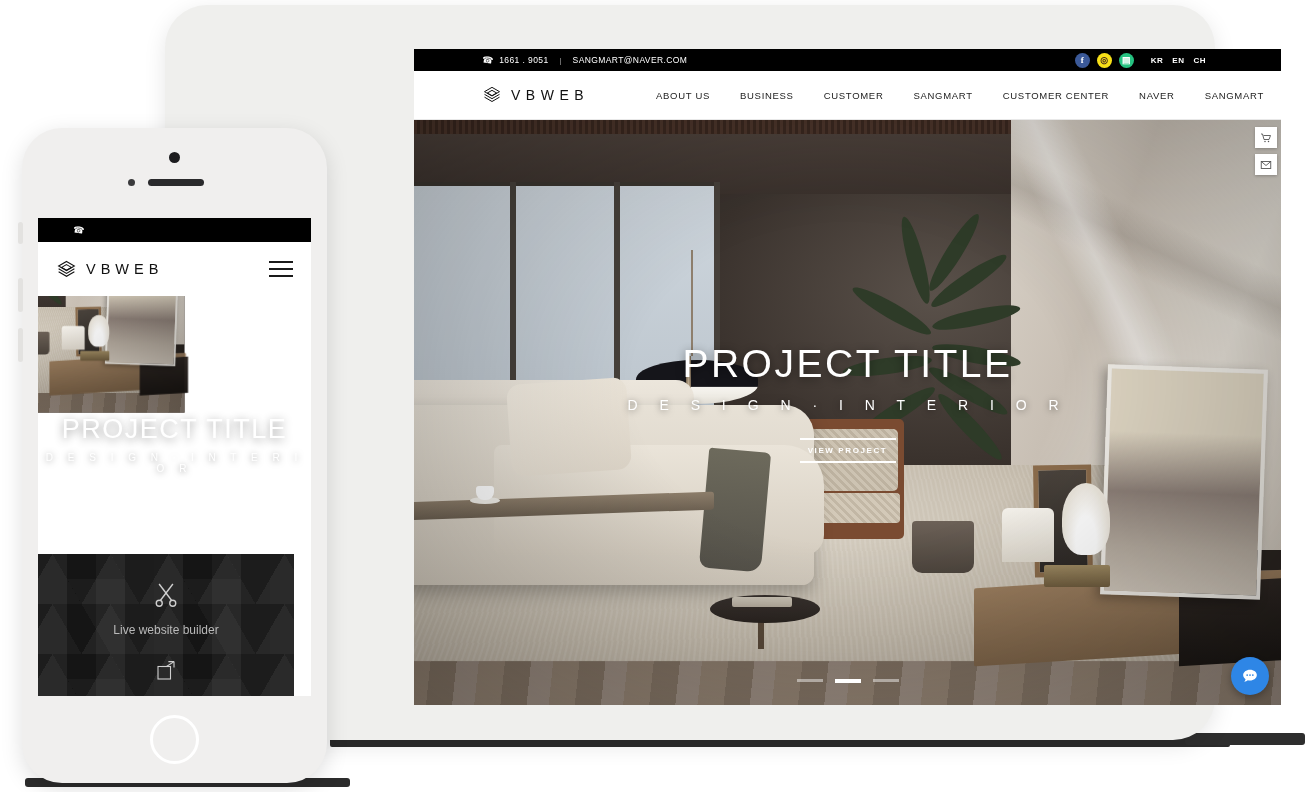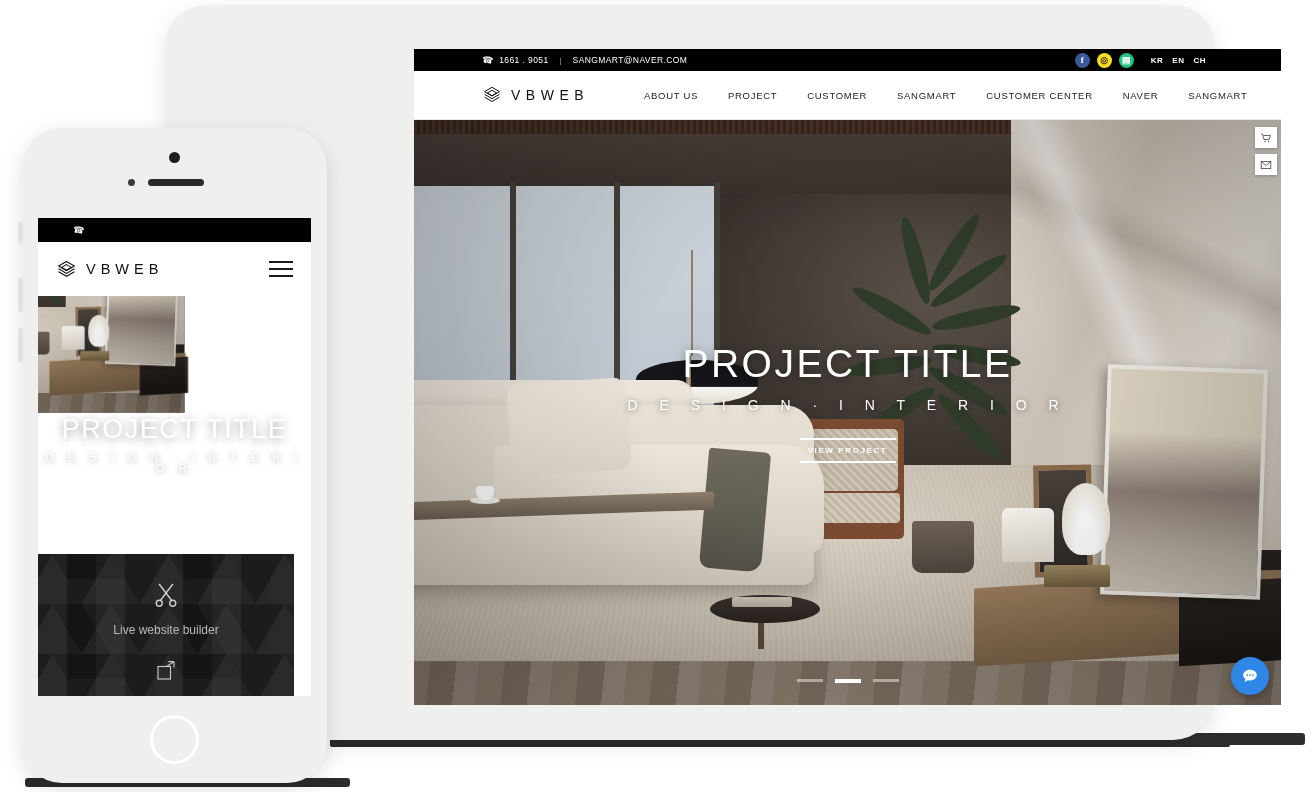--- a/index.html
+++ b/index.html
@@ -56,21 +56,21 @@
   .lang{ display:flex; gap:9px; margin-left:10px; }
   .lang span{ font-size:8px; font-weight:bold; letter-spacing:.5px; color:#fff; }
 
   
   .navbar{
     height:49px; background:#fff; display:flex; align-items:center; position:relative;
     border-bottom:1px solid #e8e8e8;
   }
   .brand{ display:flex; align-items:center; gap:9px; margin-left:68px; }
   .brand-name{ font-size:14px; letter-spacing:5.5px; font-weight:500; color:#111; }
-  .nav-links{ position:absolute; left:230px; display:flex; align-items:center; gap:30px; }
+  .nav-links{ position:absolute; left:242px; display:flex; align-items:center; gap:30px; }
   .nav-links a{ font-size:9.5px; letter-spacing:.7px; color:#222; text-decoration:none; white-space:nowrap; }
 
   
   .hero{ position:relative; width:867px; height:585px; overflow:hidden; }
   .hero-photo{ position:absolute; inset:0; }
 
   
   .r-wall{ position:absolute; inset:0;
     background:
       radial-gradient(ellipse 420px 300px at 60% 30%, #5a514a 0%, #3a322d 55%, #2b2521 100%);
@@ -293,21 +293,21 @@
               <path d="M12 2.8 21 8 12 13.2 3 8z"></path>
               <path d="M12 6.4 17.6 9.6 12 12.8 6.4 9.6z"></path>
               <path d="M3 11.2 12 16.4 21 11.2"></path>
               <path d="M3 14.6 12 19.8 21 14.6"></path>
             </g>
           </svg>
           <span class="brand-name">VBWEB</span>
         </div>
         <div class="nav-links">
           <a href="#">ABOUT US</a>
-          <a href="#">PROJECT</a>
+          <a href="#">BUSINESS</a>
           <a href="#">CUSTOMER</a>
           <a href="#">SANGMART</a>
           <a href="#">CUSTOMER CENTER</a>
           <a href="#">NAVER</a>
           <a href="#">SANGMART</a>
         </div>
       </div>
 
       <div class="hero">
         <div class="hero-photo">

